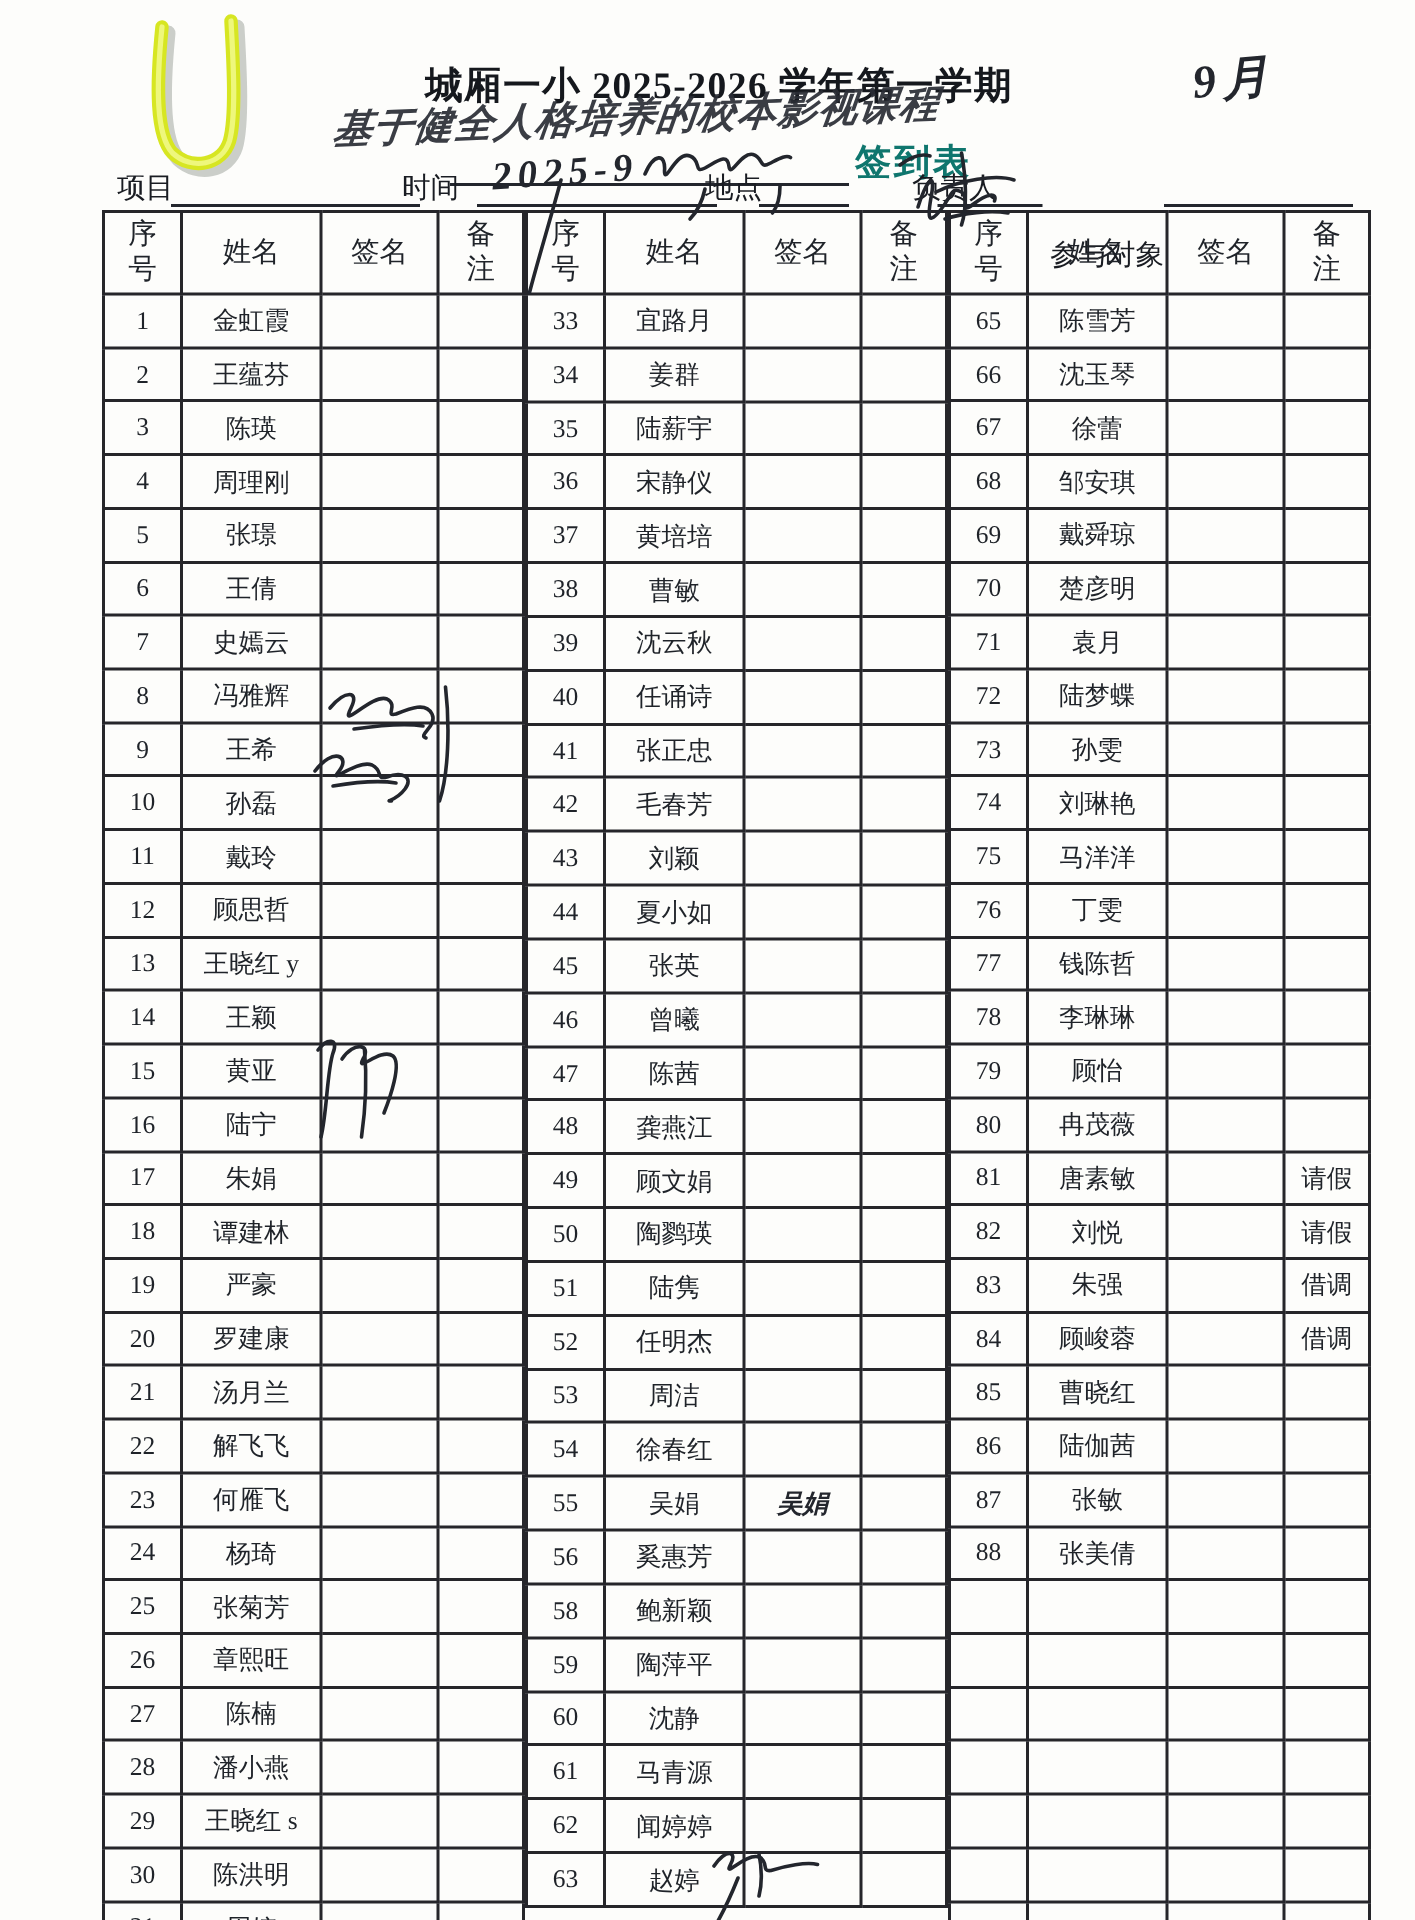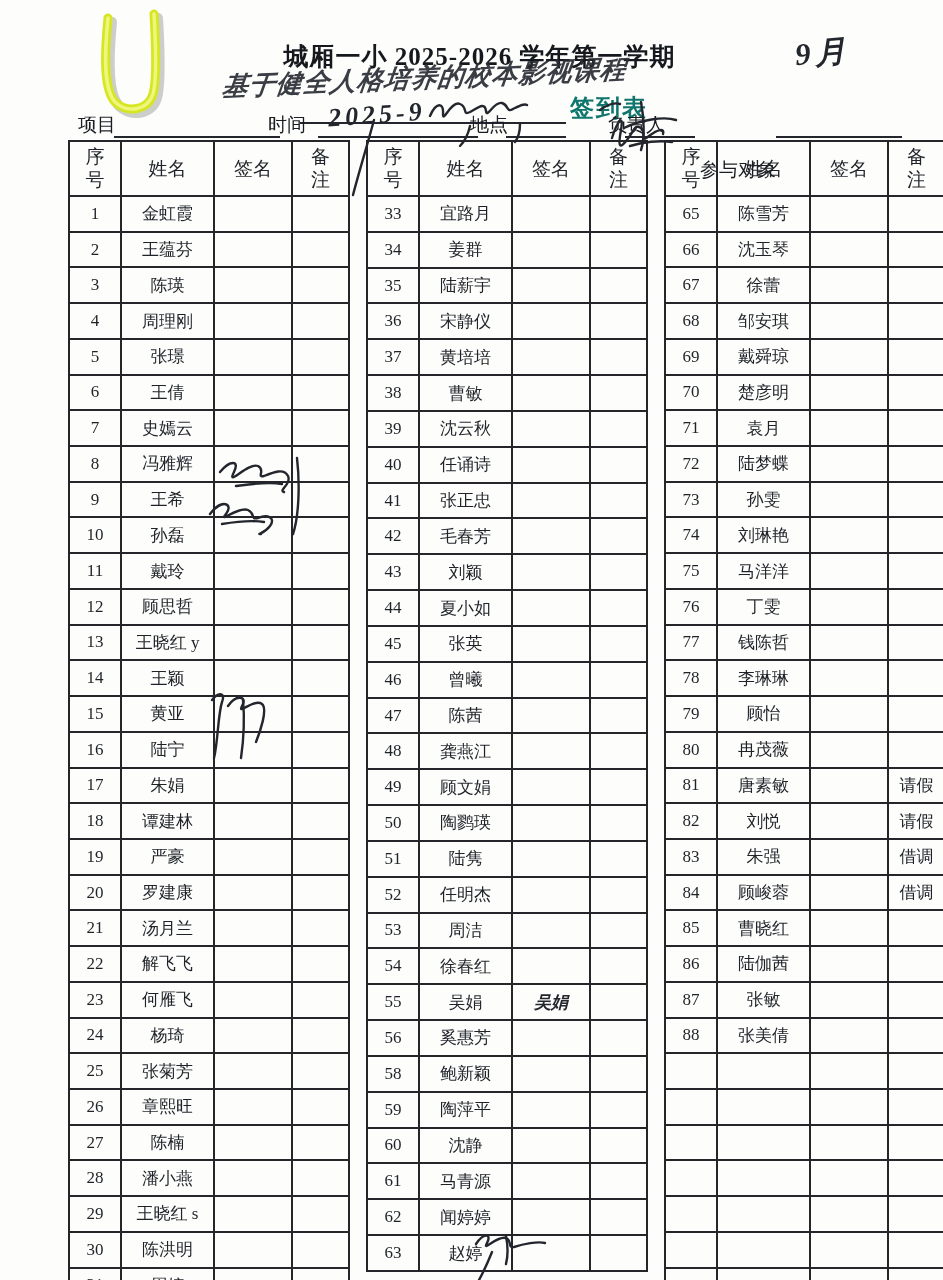--- a/index.html
+++ b/index.html
@@ -28,21 +28,21 @@
   #sheet-uline{left:300px;top:96px;width:266px;height:26px;border-bottom:2px solid #23262d;}
   #sheet-label{left:570px;top:92px;font-size:24px;font-weight:700;color:#0f766e;letter-spacing:2px;}
   
   .info-label{top:112px;height:26px;font-size:19px;color:#191c22;white-space:nowrap;}
   .uline{top:112px;height:24px;border-bottom:2px solid #23262d;}
   #time-value{
     left:328px;top:100px;font-size:26px;font-style:italic;font-weight:700;
     color:#23262d;transform:rotate(-4deg);letter-spacing:4px;
   }
   
-  #table-wrap{left:68px;top:140px;width:840px;height:1132px;display:flex;gap:16px;}
+  #table-wrap{left:68px;top:140px;width:840px;height:1132px;display:flex;}
   table.grp{border-collapse:collapse;table-layout:fixed;width:280px;}
   table.grp th,table.grp td{
     border:2px solid #26262a;padding:0;text-align:center;vertical-align:middle;
     overflow:hidden;
   }
   table.grp th{height:53px;font-weight:400;font-size:19px;line-height:1.15;}
   table.grp td{height:33.72px;font-size:17px;}
   td.no{font-size:16px;font-family:"Liberation Serif",serif;}
   td.sign{font-style:italic;font-weight:700;font-size:24px;color:#23262d;}
   td.note{font-size:16px;}

